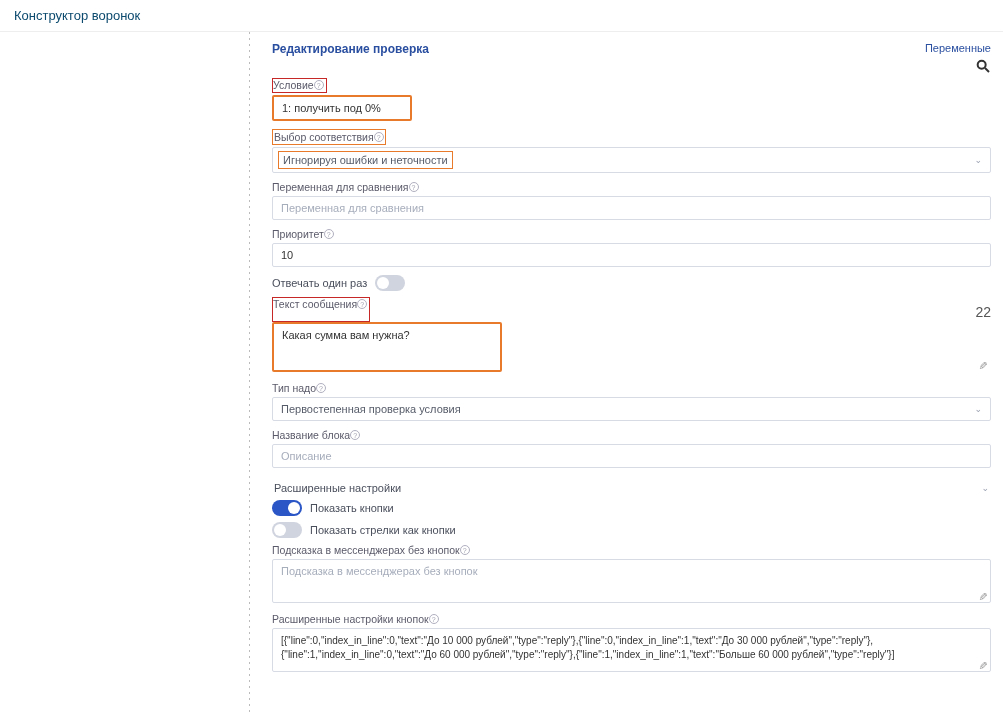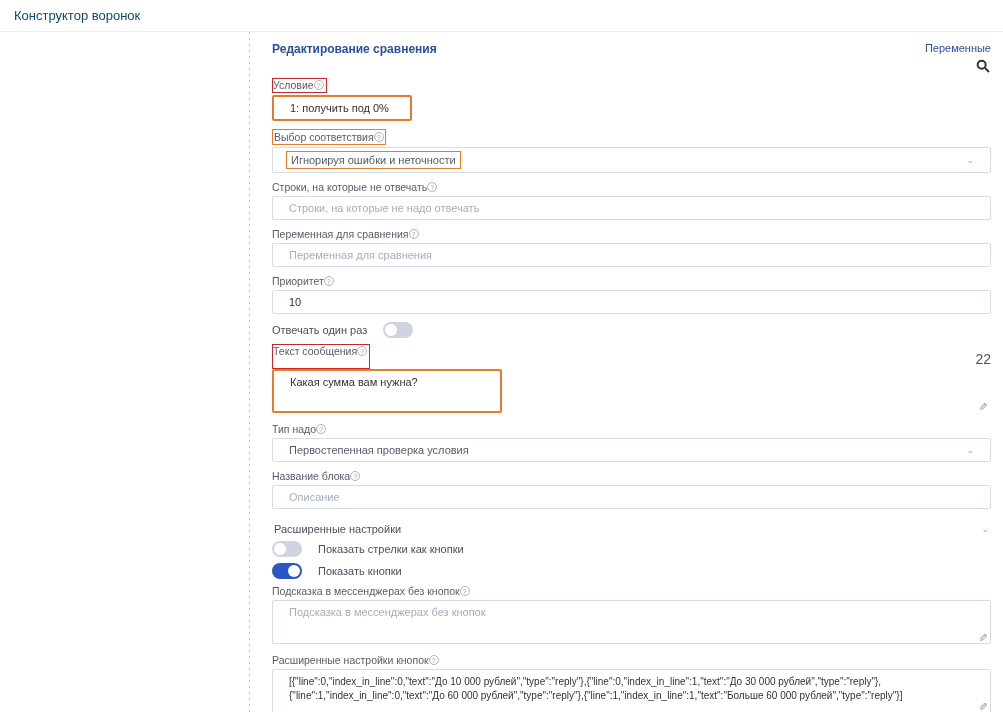--- a/index.html
+++ b/index.html
@@ -8,54 +8,54 @@
 .main { display: flex; }
 .left-gutter { width: 250px; min-height: 680px; background-image: repeating-linear-gradient(to bottom, #bbb 0 2px, transparent 2px 6px); background-repeat: repeat-y; background-size: 1px 100%; background-position: 249px 0; }
 .panel { flex: 1; padding: 10px 12px 20px 22px; }
 .panel-top { display: flex; justify-content: space-between; align-items: flex-start; }
 .panel-title { color: #2a4fa0; font-size: 12px; font-weight: 600; margin-bottom: 6px; }
 .variables-link { color: #2a4fa0; font-size: 11px; cursor: pointer; }
 .search-icon { font-size: 16px; color: #444; margin-top: 4px; cursor: pointer; }
 .field-group { margin-bottom: 8px; }
 .field-label { color: #5a5a6a; font-size: 10.5px; margin-bottom: 3px; display: flex; align-items: center; }
 .help-icon { width: 10px; height: 10px; border: 1px solid #b0b0c0; border-radius: 50%; font-size: 7px; color: #a0a0b0; display: inline-flex; align-items: center; justify-content: center; }
-input[type="text"], .select-box, textarea { width: 100%; border: 1px solid #d7dbe4; border-radius: 2px; padding: 5px 16px; font-size: 11px; font-family: inherit; color: #333; background: #fff; }
+input[type="text"], .select-box, textarea { width: 100%; border: 1px solid #d7dbe4; border-radius: 2px; padding: 5px 8px; font-size: 11px; font-family: inherit; color: #333; background: #fff; }
 input::placeholder, textarea::placeholder { color: #a6adbb; }
 .select-box { display: flex; justify-content: space-between; align-items: center; cursor: pointer; color: #555b68; }
 .chevron { font-size: 9px; color: #9aa0b0; }
 .textarea-wrap { position: relative; }
 textarea { resize: none; }
 .resize-handle { position: absolute; right: 4px; bottom: 2px; font-size: 11px; color: #999; cursor: nwse-resize; transform: rotate(90deg); }
 .counter { text-align: right; font-size: 14px; color: #555; margin-bottom: 2px; }
-.toggle-row { display: flex; align-items: center; gap: 16px; margin-bottom: 6px; }
+.toggle-row { display: flex; align-items: center; gap: 8px; margin-bottom: 6px; }
 .toggle { width: 30px; height: 16px; border-radius: 10px; background: #d0d4de; position: relative; cursor: pointer; }
 .toggle.on { background: #2a56c6; }
 .toggle .knob { position: absolute; top: 2px; left: 2px; width: 12px; height: 12px; border-radius: 50%; background: #fff; transition: left .15s; }
 .toggle.on .knob { left: 16px; }
 .toggle-label { font-size: 11px; color: #4a4f5c; }
 .section-hdr { display: flex; justify-content: space-between; align-items: center; background: #fff; padding: 6px 2px; color: #4a4f5c; font-size: 11px; cursor: pointer; margin-top: 4px; }
 .hl-orange { border: 2px solid #e87a2c !important; }
 .hl-border { border: 1px solid #e87a2c; padding: 1px; display: inline-block; }
 .hl-red-border { border: 1px solid #c62828; display: inline-block; padding: 0 2px 1px 0; }
 .json-area { font-size: 10px; line-height: 1.35; color: #333; height: 44px; }
-.msg-area { height: 44px; }
+.msg-area { height: 50px; }
 .hint-area { height: 44px; }
 </style>
 </head>
 <body>
 
 <div class="page-header">Конструктор воронок</div>
 
 <div class="main">
   <div class="left-gutter"></div>
 
   <div class="panel">
 
     <div class="panel-top">
-      <div class="panel-title">Редактирование сравнения</div>
+      <div class="panel-title">Редактирование проверка</div>
       <div style="text-align:right">
         <div class="variables-link">Переменные</div>
         <div class="search-icon">
           <svg width="16" height="16" viewBox="0 0 24 24" fill="none" stroke="#333" stroke-width="3">
               <circle cx="10" cy="10" r="6"></circle>
               <line x1="15" y1="15" x2="21" y2="21"></line>
             </svg>
         </div>
       </div>
     </div>
@@ -76,27 +76,20 @@
           <span>Выбор соответствия</span>
           <span class="help-icon">?</span>
         </span>
       </span>
       <div class="select-box" style="margin-top:2px">
         <span class="hl-border" style="margin:-2px -3px"><span style="padding:1px 3px;display:inline-block">Игнорируя ошибки и неточности</span></span>
         <span class="chevron">⌄</span>
       </div>
     </div>
 
-    <div class="field-group">
-      <div class="field-label">
-        <span>Строки, на которые не отвечать</span>
-        <span class="help-icon">?</span>
-      </div>
-      <input type="text" placeholder="Строки, на которые не надо отвечать" style="">
-    </div>
 
     <div class="field-group">
       <div class="field-label">
         <span>Переменная для сравнения</span>
         <span class="help-icon">?</span>
       </div>
       <input type="text" placeholder="Переменная для сравнения" style="">
     </div>
 
     <div class="field-group">
@@ -148,30 +141,30 @@
       </div>
       <input type="text" placeholder="Описание" style="">
     </div>
 
     <div class="section-hdr">
       <span>Расширенные настройки</span>
       <span class="chevron">⌄</span>
     </div>
 
     <div class="toggle-row">
+      <div class="toggle on">
+          <div class="knob"></div>
+        </div>
+      <span class="toggle-label">Показать кнопки</span>
+    </div>
+    <div class="toggle-row">
       <div class="toggle">
           <div class="knob"></div>
         </div>
       <span class="toggle-label">Показать стрелки как кнопки</span>
-    </div>
-    <div class="toggle-row">
-      <div class="toggle on">
-          <div class="knob"></div>
-        </div>
-      <span class="toggle-label">Показать кнопки</span>
     </div>
 
     <div class="field-group">
       <div class="field-label">
         <span>Подсказка в мессенджерах без кнопок</span>
         <span class="help-icon">?</span>
       </div>
       <div class="textarea-wrap">
         <textarea class="hint-area" placeholder="Подсказка в мессенджерах без кнопок" style=""></textarea>
         <span class="resize-handle">✎</span>

